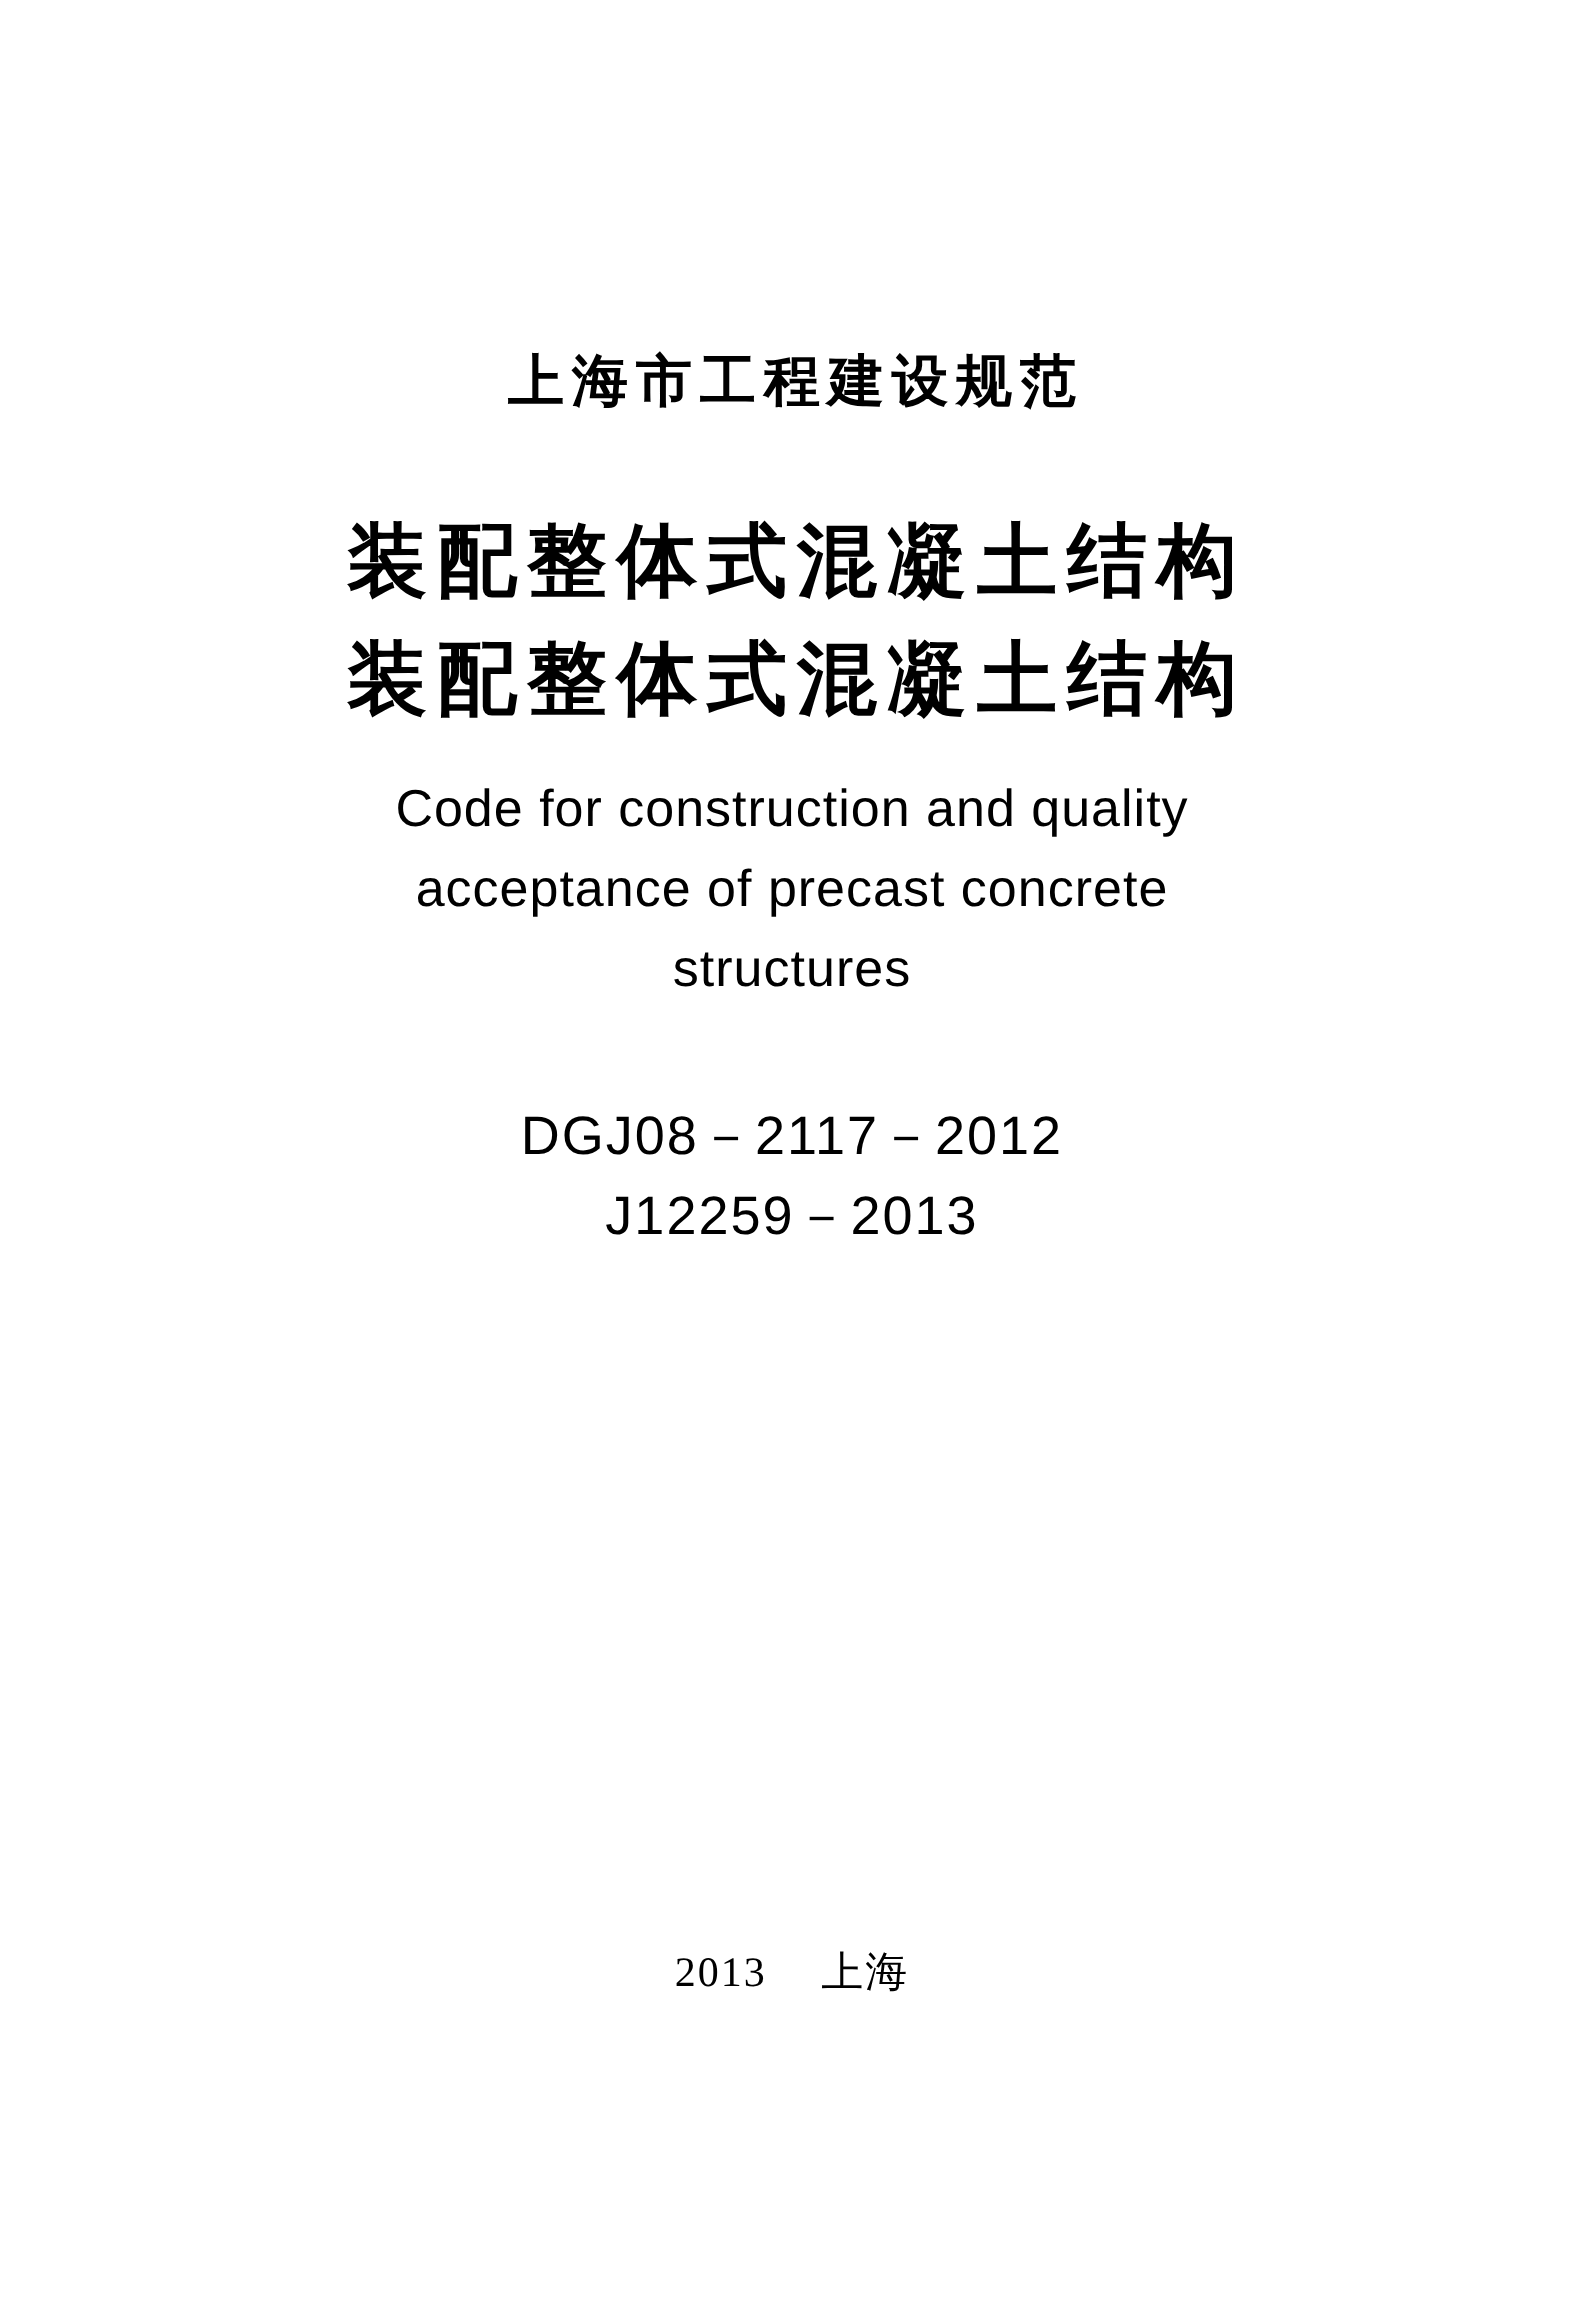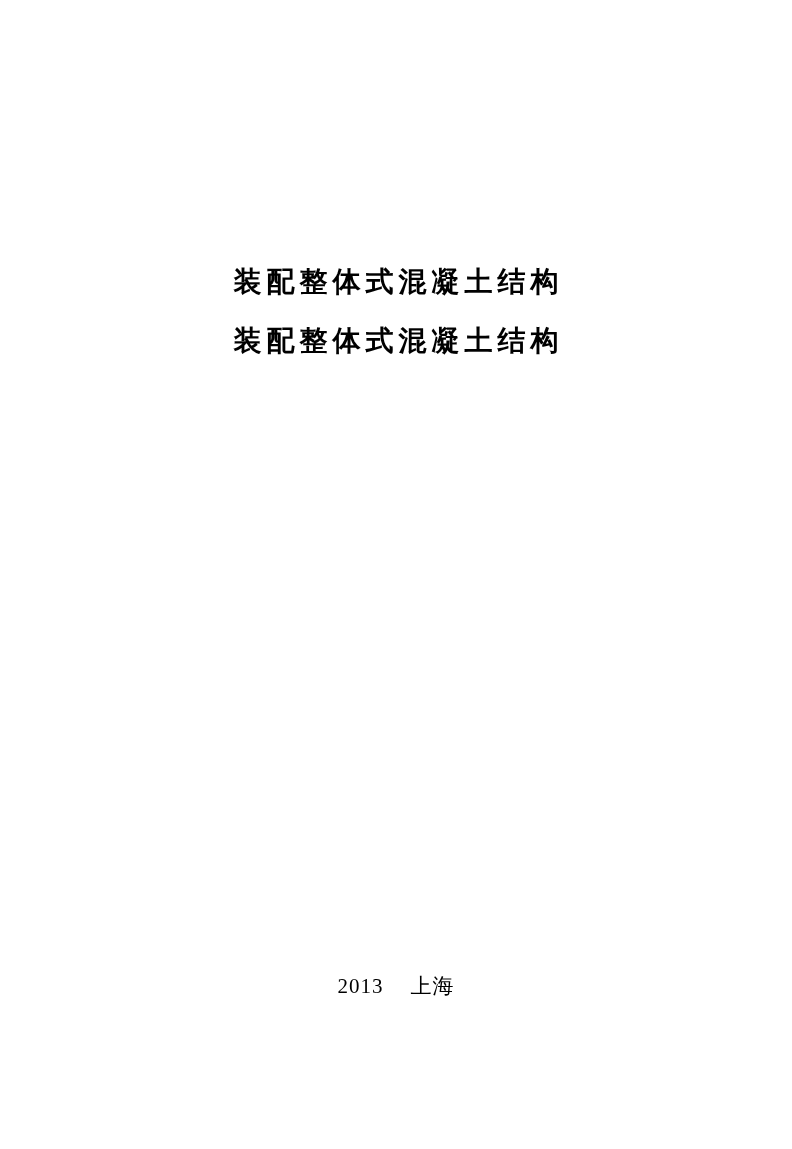--- a/index.html
+++ b/index.html
@@ -29,21 +29,21 @@
     font-weight: bold;
     letter-spacing: 4px;
     padding-left: 4px; 
     box-sizing: border-box;
   }
   .main-title {
     position: absolute;
     top: 252px;
     left: 0;
     width: 100%;
-    font-size: 28px;
+    font-size: 40px;
     font-weight: bold;
     line-height: 59px;
     letter-spacing: 5px;
     padding-left: 5px;
     box-sizing: border-box;
   }
   .subtitle-en {
     position: absolute;
     top: 384px;
     left: 0;
@@ -73,26 +73,36 @@
     letter-spacing: 1px;
   }
   .imprint .year { margin-right: 0.2em; text-align: right; }
   .imprint .city { margin-left: 0.8em; margin-top: 32px; }
 </style>
 </head>
 <body>
 
 <div class="cover-page">
 
+  <div class="series-label">上海市工程建设规范</div>
 
   <div class="main-title">
     <div>装配整体式混凝土结构</div>
     <div>装配整体式混凝土结构</div>
   </div>
 
+  <div class="subtitle-en">
+    <div>Code for construction and quality</div>
+    <div>acceptance of precast concrete</div>
+    <div>structures</div>
+  </div>
 
+  <div class="std-codes">
+    <div>DGJ08－2117－2012</div>
+    <div>J12259－2013</div>
+  </div>
 
   <div class="imprint">
     <span class="year">2013</span>
     <span class="city">上海</span>
   </div>
 
 </div>
 
 </body></html>

